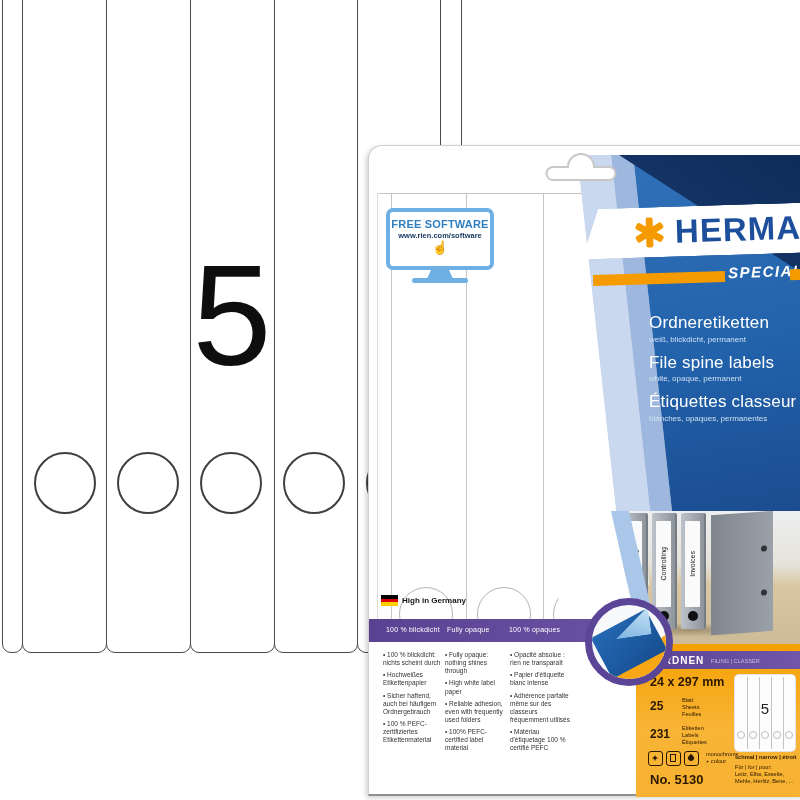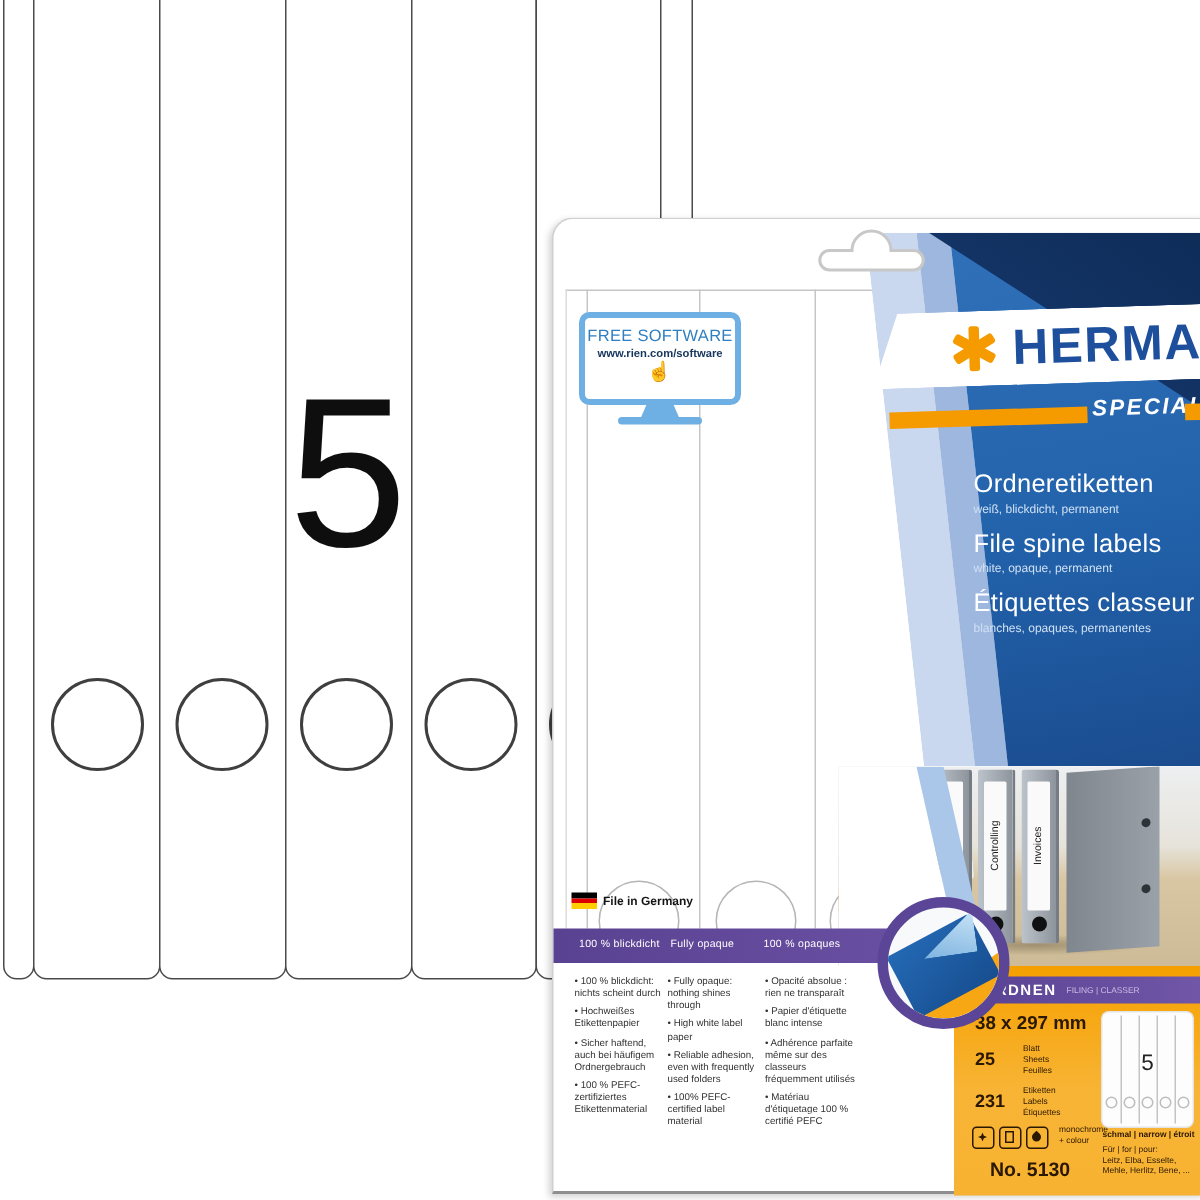--- a/index.html
+++ b/index.html
@@ -22,21 +22,21 @@
 
   
   .vline{position:absolute;width:1px;top:47px;height:426px;background:#c6c6c6;}
   .hline-top{position:absolute;left:8px;top:47px;width:206px;height:1px;background:#c6c6c6;}
   .die-arc{position:absolute;width:54px;height:54px;border:1.5px solid #b5b5b5;
            border-radius:50%;top:441px;background:#fff;}
 
   
   .fsbox{position:absolute;left:17px;top:62px;width:108px;height:62px;background:#fff;
          border:4px solid #6fb0e4;border-radius:7px;text-align:center;z-index:2;}
-  .fs-title{font-size:11px;font-weight:400;color:#2f7fc1;margin-top:6px;letter-spacing:0.2px;}
+  .fs-title{font-size:11px;font-weight:700;color:#2f7fc1;margin-top:6px;letter-spacing:0.2px;}
   .fs-url{font-size:7.5px;font-weight:700;color:#17365d;margin-top:1px;}
   .fs-hand{font-size:13px;color:#1a1a1a;line-height:1;margin-top:1px;}
   .fs-stand{position:absolute;left:58px;top:124px;width:26px;height:9px;background:#6fb0e4;
             clip-path:polygon(15% 0,85% 0,100% 100%,0 100%);}
   .fs-base{position:absolute;left:43px;top:132px;width:56px;height:5px;background:#6fb0e4;border-radius:3px;}
 
   
   .blue-panel{position:absolute;left:180px;top:9px;width:256px;height:356px;
               clip-path:polygon(28px 0,256px 0,256px 356px,67px 356px);}
   .bp{position:absolute;inset:0;}
@@ -125,21 +125,21 @@
   .u2{left:46px;top:80px;}
   .picons{position:absolute;left:12px;top:107px;display:flex;gap:3px;}
   .picon{width:15px;height:15px;border:1.5px solid #2b1803;border-radius:3px;position:relative;}
   .g-laser{position:absolute;left:3px;top:3px;width:6px;height:6px;background:#2b1803;
            clip-path:polygon(50% 0,65% 35%,100% 50%,65% 65%,50% 100%,35% 65%,0 50%,35% 35%);}
   .g-copy{position:absolute;left:3px;top:2px;width:6px;height:8px;border:1px solid #2b1803;}
   .g-ink{position:absolute;left:3px;top:3px;width:6px;height:6px;background:#2b1803;
          border-radius:0 50% 50% 50%;transform:rotate(45deg);}
   .print-note{position:absolute;left:70px;top:106px;width:42px;font-size:7px;transform:scale(0.8);
               transform-origin:0 0;line-height:1.3;}
-  .article-no{position:absolute;left:14px;top:128px;font-size:13px;font-weight:700;margin-left:10px;}
+  .article-no{position:absolute;left:14px;top:128px;font-size:13px;font-weight:700;}
   .mini-sheet{position:absolute;left:99px;top:31px;width:60px;height:76px;background:#fdfdfd;
               border-radius:4px;box-shadow:0 0 0 1px #e4e4e4;overflow:hidden;}
   .ms-line{position:absolute;top:2px;height:72px;width:1px;background:#c4c4c4;}
   .ms-digit{position:absolute;left:22px;top:25px;width:16px;text-align:center;font-size:15px;color:#222;}
   .ms-circle{position:absolute;top:56px;width:8px;height:8px;border:1px solid #bdbdbd;border-radius:50%;}
   .width-note{position:absolute;left:99px;top:110px;width:80px;font-size:7px;transform:scale(0.8);
               transform-origin:0 0;font-weight:700;}
   .compat{position:absolute;left:99px;top:119px;width:84px;font-size:7px;transform:scale(0.8);
           transform-origin:0 0;line-height:1.3;}
 
@@ -257,21 +257,21 @@
       </div>
       <div class="pw pw-white"></div>
       <div class="pw pw-light"></div>
     </div>
 
     <div class="made-flag">
       <div style="background:#000;"></div>
         <div style="background:#dd0000;"></div>
         <div style="background:#ffce00;"></div>
     </div>
-    <div class="made-text">File in Germany</div>
+    <div class="made-text">High in Germany</div>
 
     <div class="feat-band">
       <span class="bhead" style="left:17px;">100 % blickdicht</span>
       <span class="bhead" style="left:78px;">Fully opaque</span>
       <span class="bhead" style="left:140px;">100 % opaques</span>
     </div>
     <ul class="fcol" style="left:14px;">
       <li>100 % blickdicht: nichts scheint durch</li>
       <li>Hochweißes Etikettenpapier</li>
       <li>Sicher haftend, auch bei häufigem Ordnergebrauch</li>
@@ -288,21 +288,21 @@
       <li>Papier d'étiquette blanc intense</li>
       <li>Adhérence parfaite même sur des classeurs fréquemment utilisés</li>
       <li>Matériau d'étiquetage 100 % certifié PEFC</li>
     </ul>
 
     <div class="orange-panel">
       <div class="cat-banner">
         <span class="cat-main">ORDNEN</span>
         <span class="cat-sub">FILING | CLASSER</span>
       </div>
-      <div class="spec-size dk">38 x 297 mm</div>
+      <div class="spec-size dk">24 x 297 mm</div>
       <div class="spec-val1 dk">25</div>
       <div class="units u1 dk">
         <span style="display:block;">Blatt</span>
         <span style="display:block;">Sheets</span>
         <span style="display:block;">Feuilles</span>
       </div>
       <div class="spec-val2 dk">231</div>
       <div class="units u2 dk">
         <span style="display:block;">Etiketten</span>
         <span style="display:block;">Labels</span>

